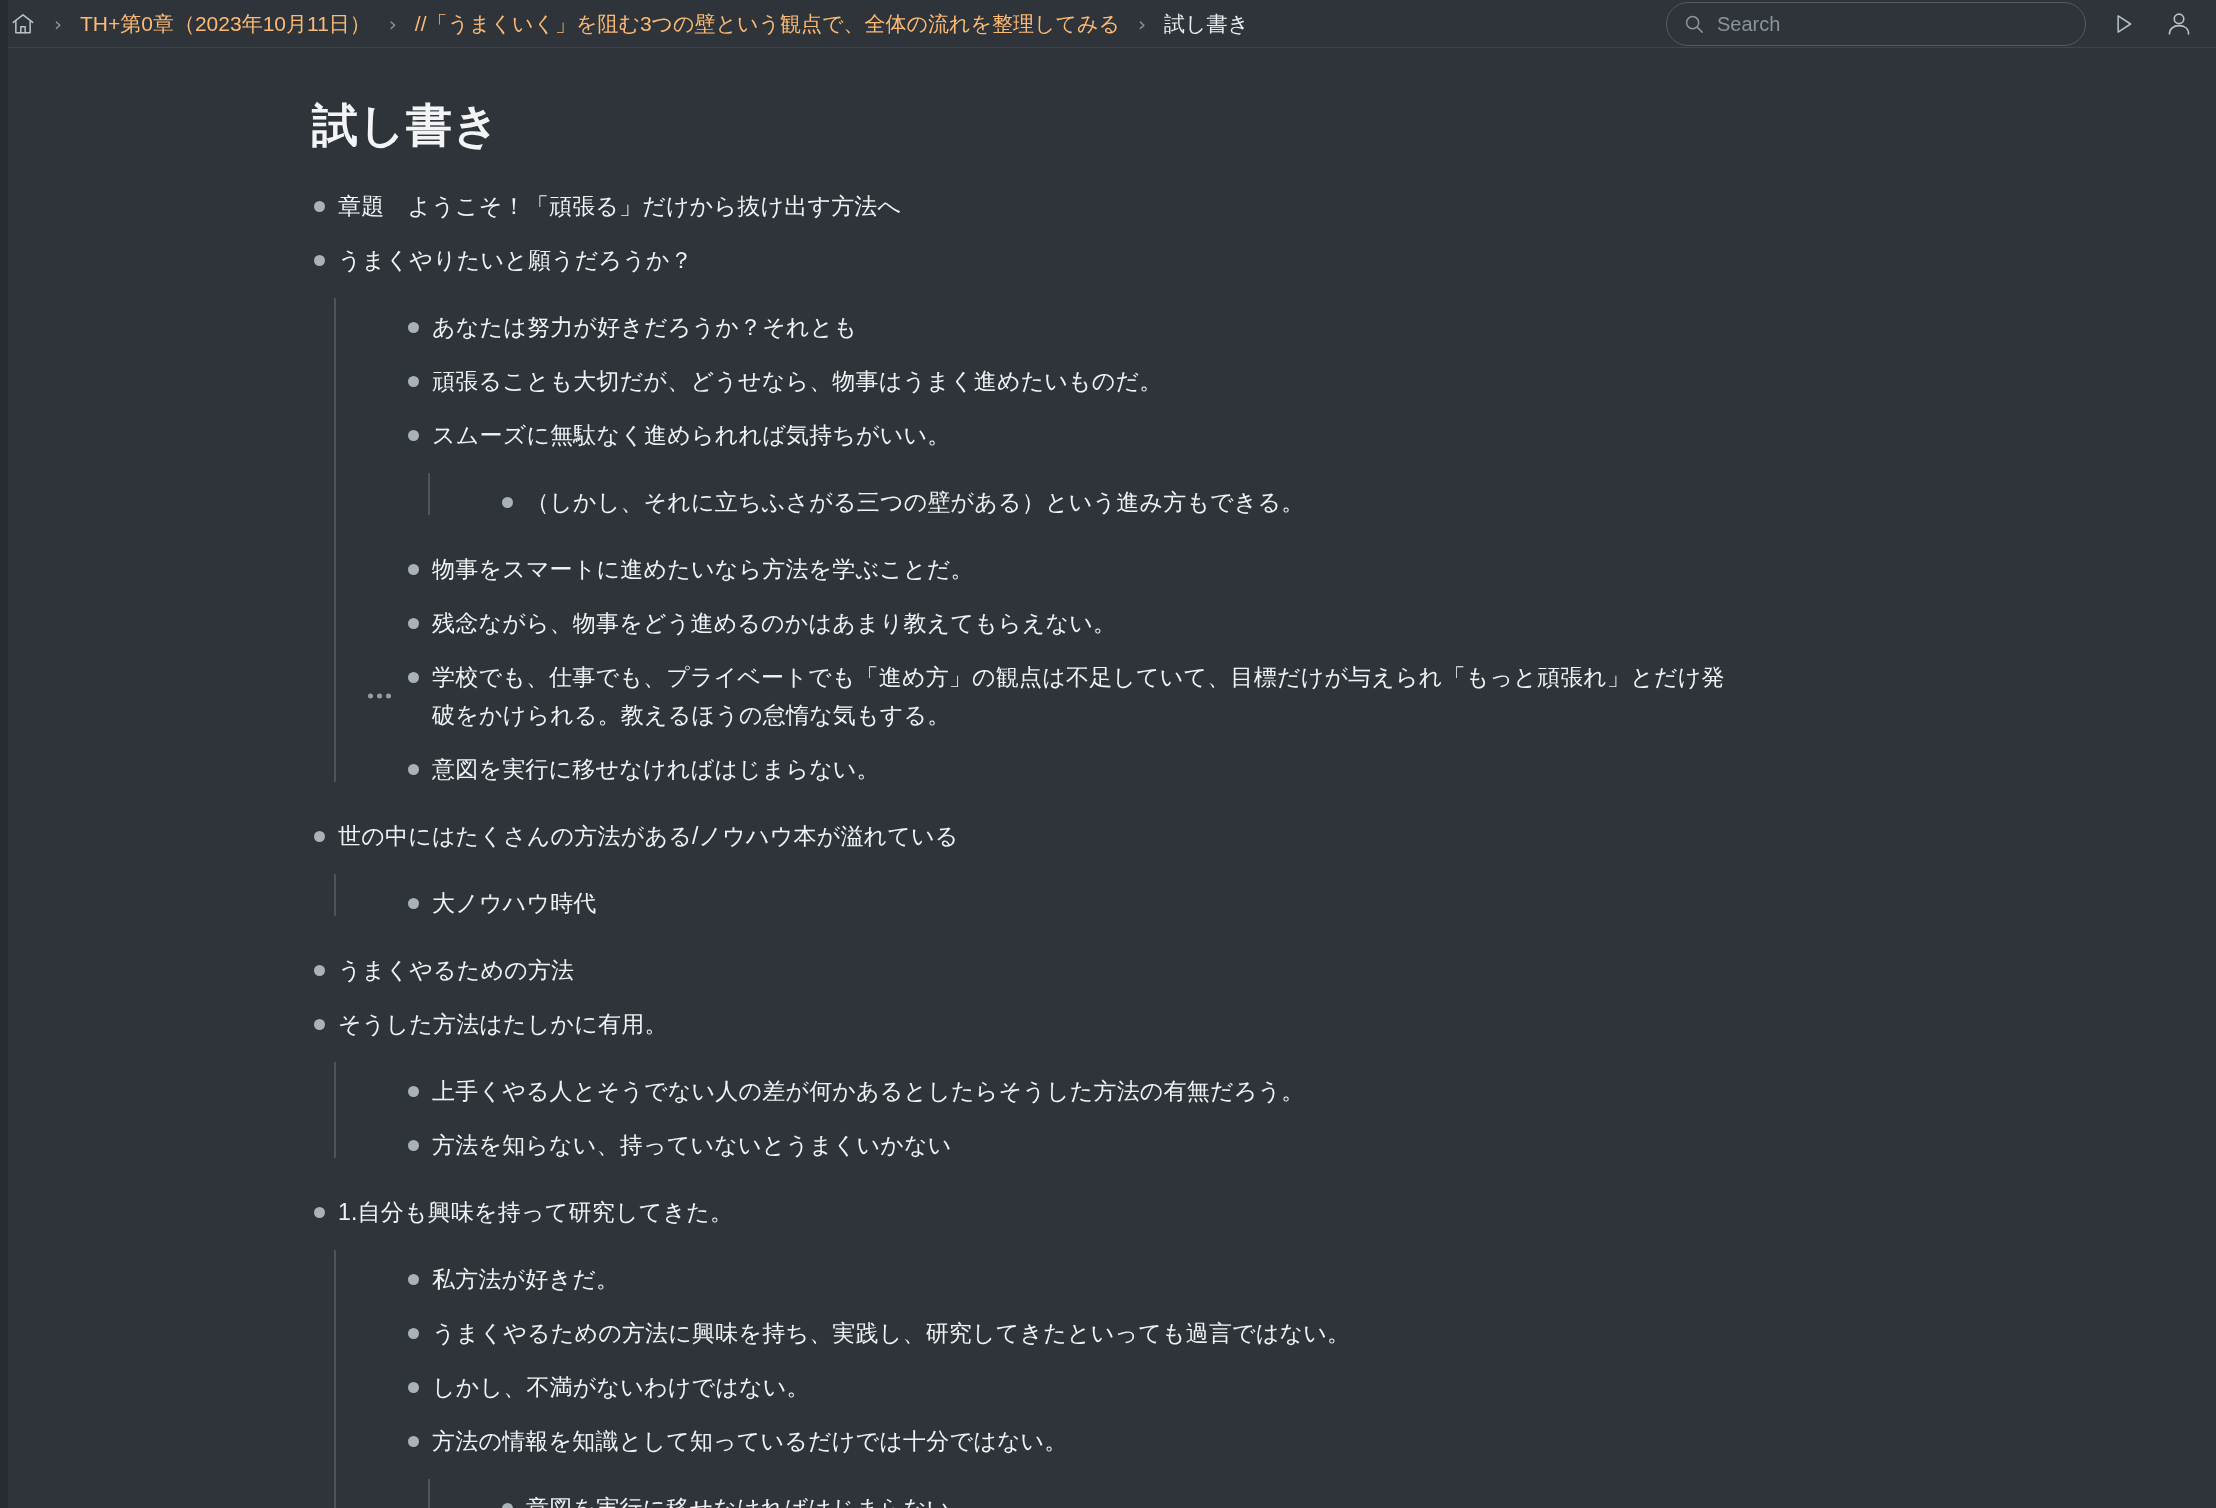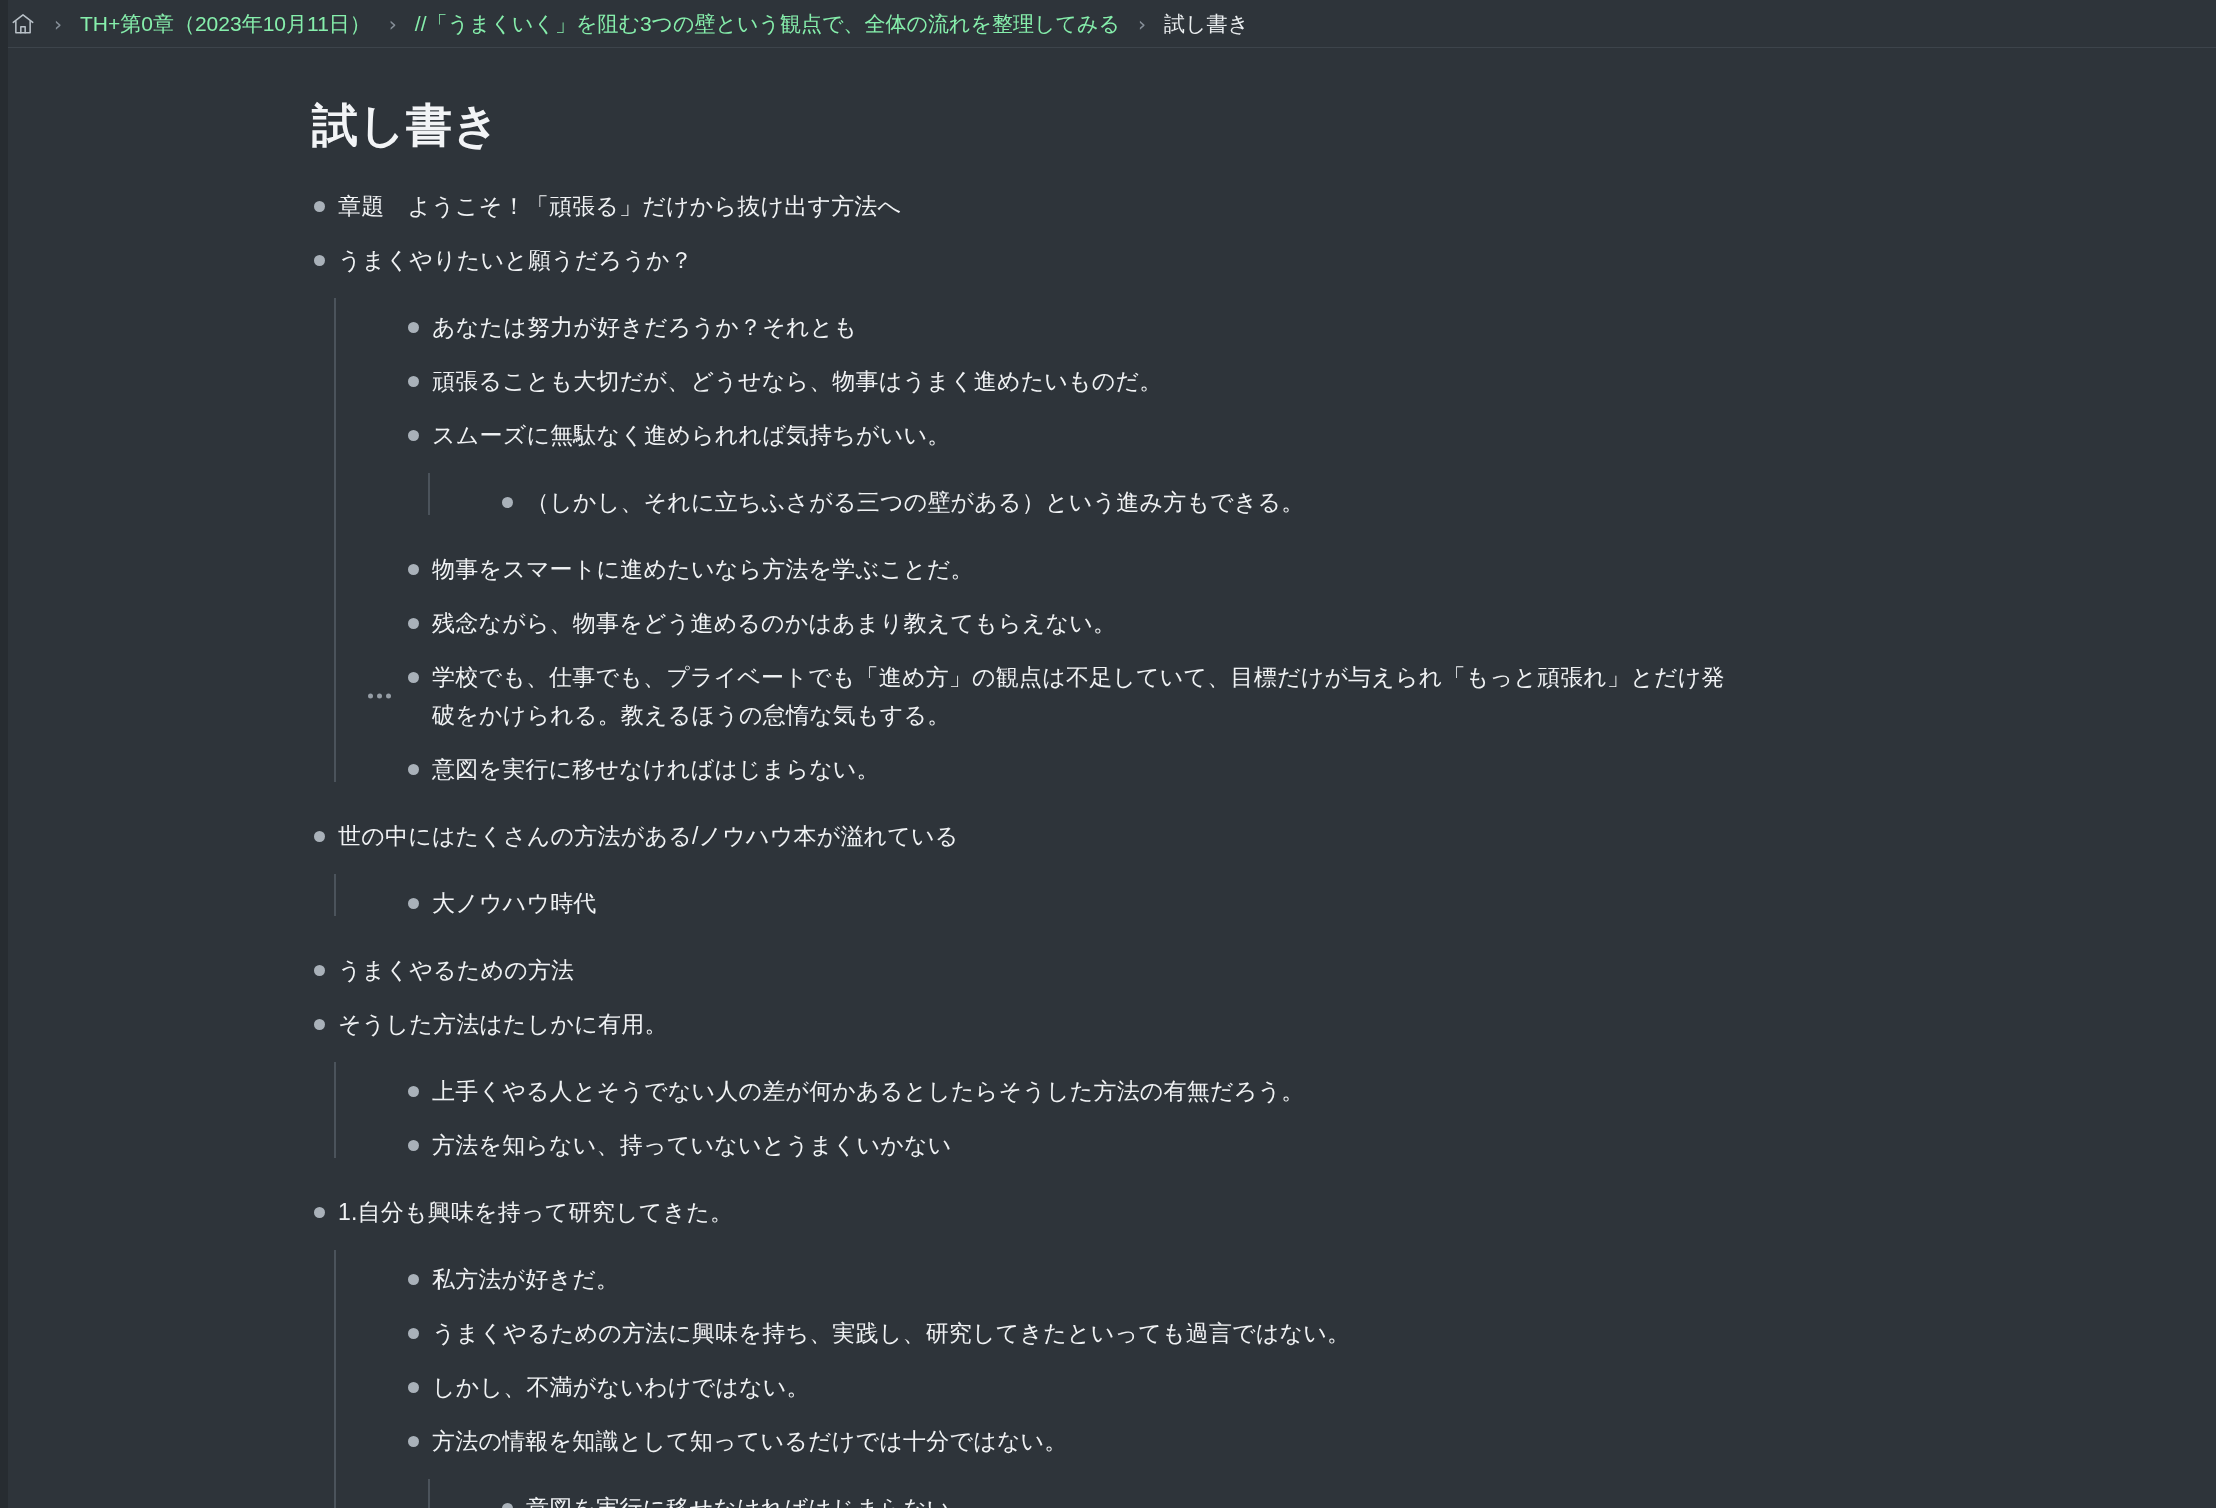--- a/index.html
+++ b/index.html
@@ -71,21 +71,21 @@
     align-items: center;
     min-width: 0;
     flex: 1 1 auto;
     overflow: hidden;
     white-space: nowrap;
   }
 
   .crumb {
     font-size: 21px;
     line-height: 48px;
-    color: #86efac;
+    color: #fdba74;
     padding: 0 2px;
     cursor: pointer;
     white-space: nowrap;
   }
   .crumb.current {
     color: #eceff1;
   }
   .crumb-sep {
     color: #868f98;
     font-size: 20px;
@@ -254,20 +254,46 @@
 
     <div class="breadcrumb">
       <span class="crumb-sep">›</span>
       <span class="crumb">TH+第0章（2023年10月11日）</span>
       <span class="crumb-sep">›</span>
       <span class="crumb">//「うまくいく」を阻む3つの壁という観点で、全体の流れを整理してみる</span>
       <span class="crumb-sep">›</span>
       <span class="crumb current">試し書き</span>
     </div>
 
+    <div class="header-right">
+
+      <div class="search-box">
+        <span>
+          <svg width="22" height="22" viewBox="0 0 24 24" fill="none" stroke="#8b939b" stroke-width="1.7" stroke-linecap="round">
+            <circle cx="10.5" cy="10.5" r="6.6"></circle>
+            <path d="M15.4 15.4 L21 21"></path>
+          </svg>
+        </span>
+        <input class="search-input" type="text" placeholder="Search" style="">
+      </div>
+
+      <div class="icon-btn">
+        <svg width="26" height="26" viewBox="0 0 24 24" fill="none" stroke="#b9c1c8" stroke-width="1.4" stroke-linejoin="round">
+          <path d="M7.5 4.6 L19 12 L7.5 19.4 Z"></path>
+        </svg>
+      </div>
+
+      <div class="icon-btn">
+        <svg width="28" height="28" viewBox="0 0 24 24" fill="none" stroke="#b9c1c8" stroke-width="1.4" stroke-linecap="round">
+          <circle cx="12" cy="7.6" r="4.1"></circle>
+          <path d="M3.8 20.5 C3.8 15.9 7.4 13.4 12 13.4 C16.6 13.4 20.2 15.9 20.2 20.5"></path>
+        </svg>
+      </div>
+
+    </div>
   </div>
 
   <div class="doc-scroll">
     <div class="doc">
 
       <h1 class="page-title">試し書き</h1>
 
       <ul class="outline">
 
         <li class="row">

